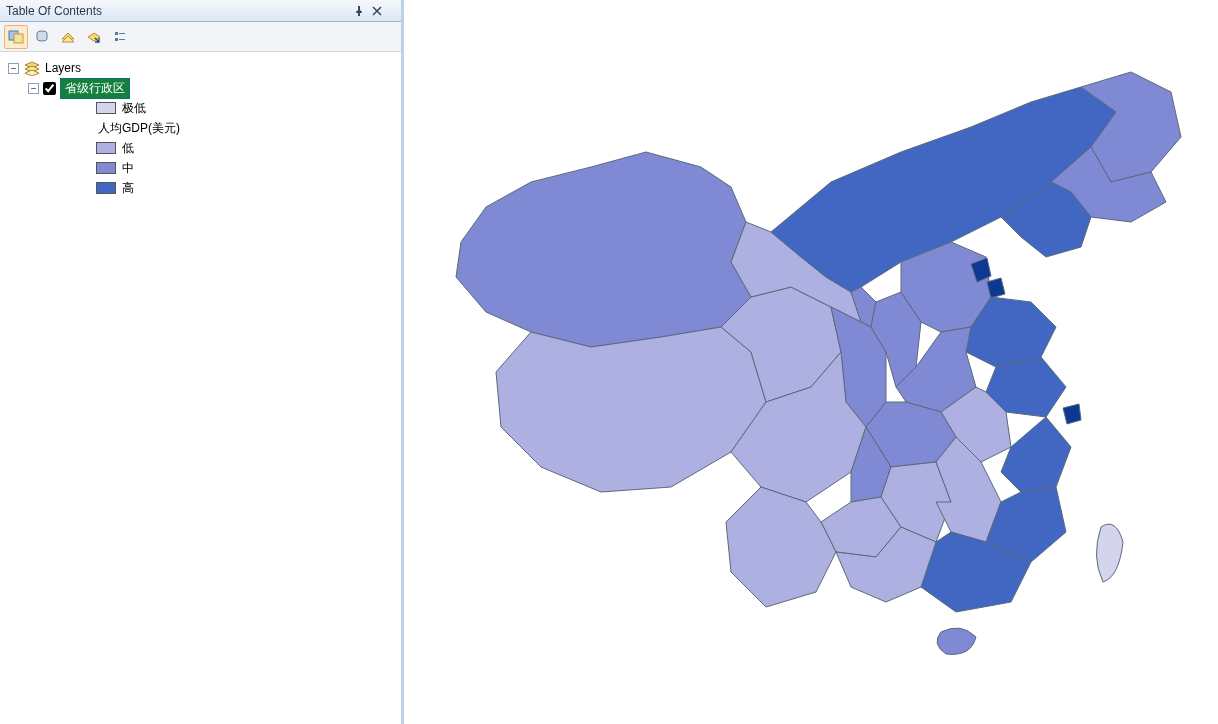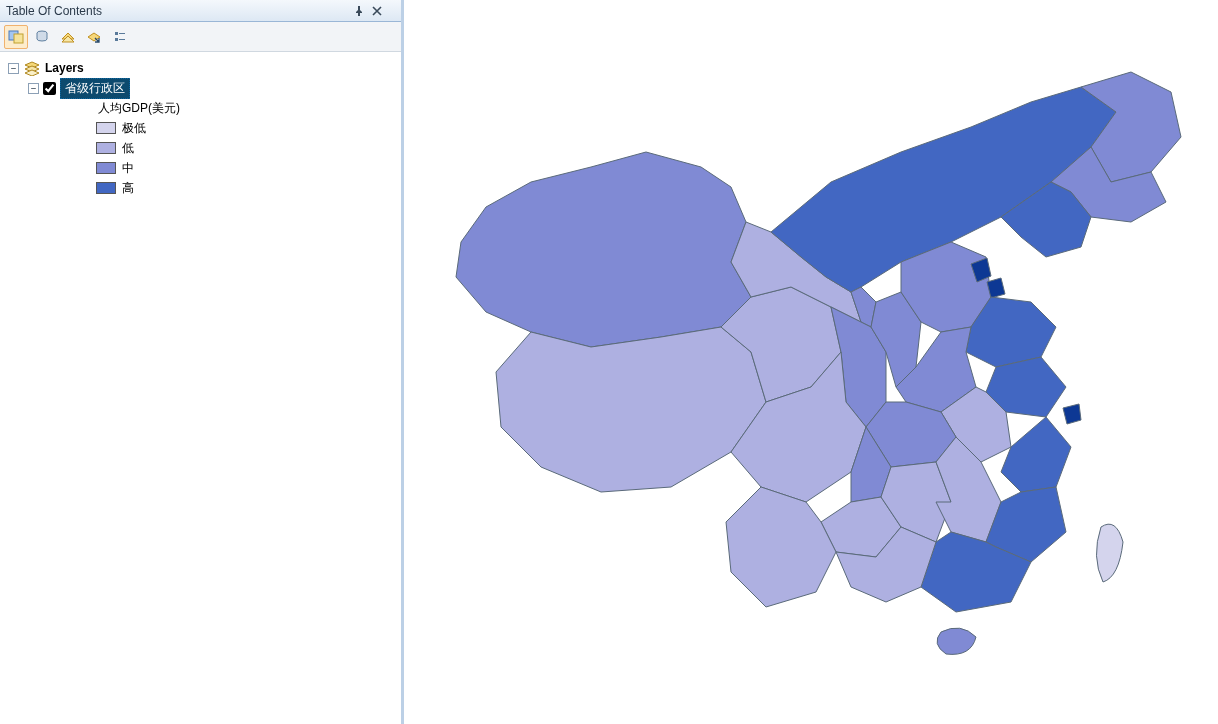--- a/index.html
+++ b/index.html
@@ -84,31 +84,31 @@
     margin-right: 4px;
     cursor: pointer;
     background: #fff;
     color: #2b3a4a;
     font-family: monospace;
   }
   .layers-icon, .layers-icon-small {
     margin-right: 4px;
     display: inline-flex;
   }
-  .layers-title { font-weight: bold; text-align: right; }
+  .layers-title { font-weight: normal; text-align: right; }
   .layer-checkbox {
     width: 13px; height: 13px;
     margin: 0 4px 0 0;
     accent-color: #000;
   }
   .layer-name {
     padding: 1px 4px;
   }
   .layer-name.selected {
-    background: #0c4a6e;
+    background: #15803d;
     color: #fff;
     border: 1px dotted #0a66a0;
   }
   .field-name { padding-left: 2px; }
   .swatch {
     width: 20px; height: 12px;
     border: 1px solid #555;
     margin-right: 6px;
     display: inline-block;
   }
@@ -196,27 +196,27 @@
 
     <div class="tree-row">
       <span class="indent" style="width:24px"></span>
       <span class="expander">−</span>
       <input type="checkbox" class="layer-checkbox" checked="" style="">
       <span class="layer-name selected">省级行政区</span>
     </div>
 
     <div class="tree-row">
       <span class="indent" style="width:92px"></span>
-      <span class="field-name">人均GDP(美元)</span>
-    </div>
-
-    <div class="tree-row">
-      <span class="indent" style="width:92px"></span>
       <span class="swatch" style="background:#d4d4ed"></span>
       <span>极低</span>
+    </div>
+
+    <div class="tree-row">
+      <span class="indent" style="width:92px"></span>
+      <span class="field-name">人均GDP(美元)</span>
     </div>
     <div class="tree-row">
       <span class="indent" style="width:92px"></span>
       <span class="swatch" style="background:#aeb0e1"></span>
       <span>低</span>
     </div>
     <div class="tree-row">
       <span class="indent" style="width:92px"></span>
       <span class="swatch" style="background:#808ad4"></span>
       <span>中</span>

